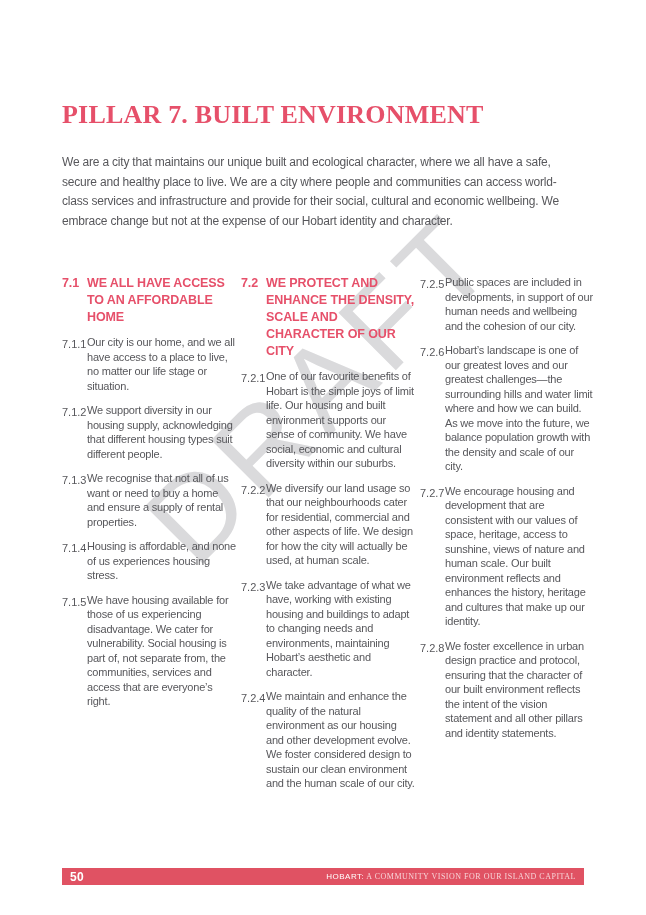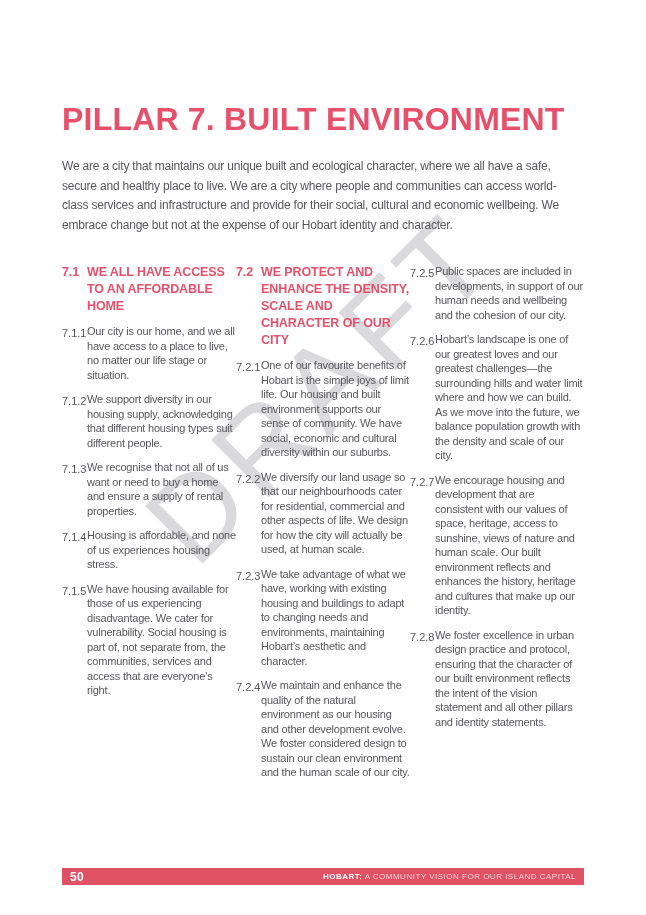--- a/index.html
+++ b/index.html
@@ -20,38 +20,40 @@
     color:#dadadc;
     z-index:0;
     white-space:nowrap;
     user-select:none;
   }
   .content{
     position:relative;z-index:1;
     padding:84px 56px 0 62px;
   }
   .page-title{
-    font-size:32px;
+    font-size:26px;
     line-height:28px;
     color:#e6506a;
     letter-spacing:0.2px;
     white-space:nowrap;
+    font-family:Liberation Serif, serif;
   }
   .page-title .bold{font-weight:bold;}
   .intro{
     margin-top:24px;
     width:500px;
     font-size:12px;
     line-height:19.5px;
     letter-spacing:-0.2px;
     color:#57575b;
   }
   .columns{
     display:flex;
-    margin-top:29px;
+    gap:5px;
+    margin-top:44px;
   }
   .col{width:174px;flex:0 0 174px;}
   .section-heading{
     display:grid;
     grid-template-columns:25px 1fr;
     color:#e6506a;
     font-weight:bold;
     font-size:12.5px;
     line-height:17px;
     letter-spacing:-0.1px;
@@ -80,22 +82,22 @@
     align-items:center;
     justify-content:space-between;
     padding:0 8px;
     box-sizing:border-box;
     z-index:2;
   }
   .footer-bar .page-num{
     color:#ffffff;font-weight:bold;font-size:12px;letter-spacing:0.4px;
   }
   .footer-line{font-size:8px;letter-spacing:0.5px;white-space:nowrap;}
-  .footer-line .brand{color:#ffffff;font-weight:bold;}
-  .footer-line .tagline{color:rgba(255,255,255,0.75);}
+  .footer-line .brand{color:#ffffff;font-weight:normal;}
+  .footer-line .tagline{color:rgba(255,255,255,0.75);font-family:Liberation Serif, serif;}
 </style>
 </head>
 <body>
 
 <div class="page">
 
   <div class="watermark">DRAFT</div>
 
   <div class="content">
 

